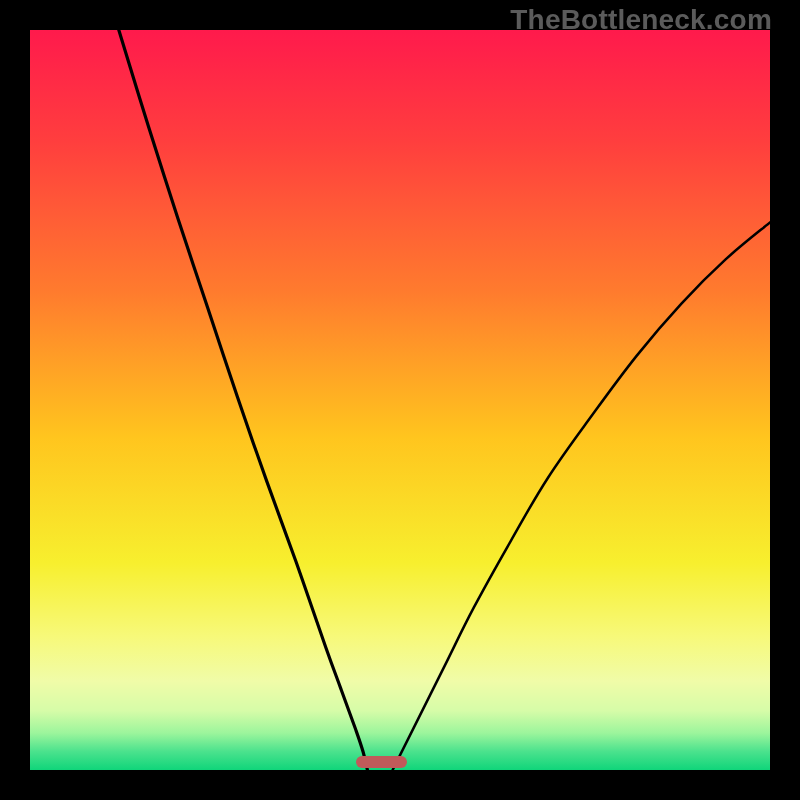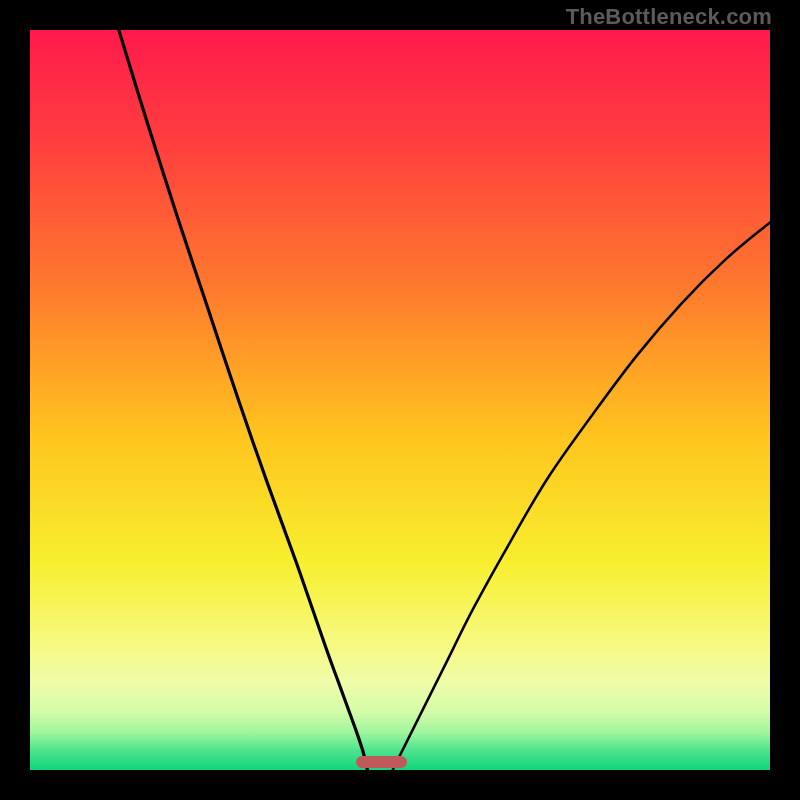--- a/index.html
+++ b/index.html
@@ -21,21 +21,21 @@
   }
   .gradient {
     position: absolute;
     left: 0; top: 0; width: 100%; height: 100%;
   }
   .watermark {
     position: absolute;
     top: 4px;
     right: 28px;
     color: #5b5b5b;
-    font-size: 22px;
+    font-size: 28px;
     font-weight: 600;
     letter-spacing: 0.2px;
     user-select: none;
   }
   svg.curves {
     position: absolute;
     left: 0; top: 0;
     width: 100%; height: 100%;
     pointer-events: none;
   }

